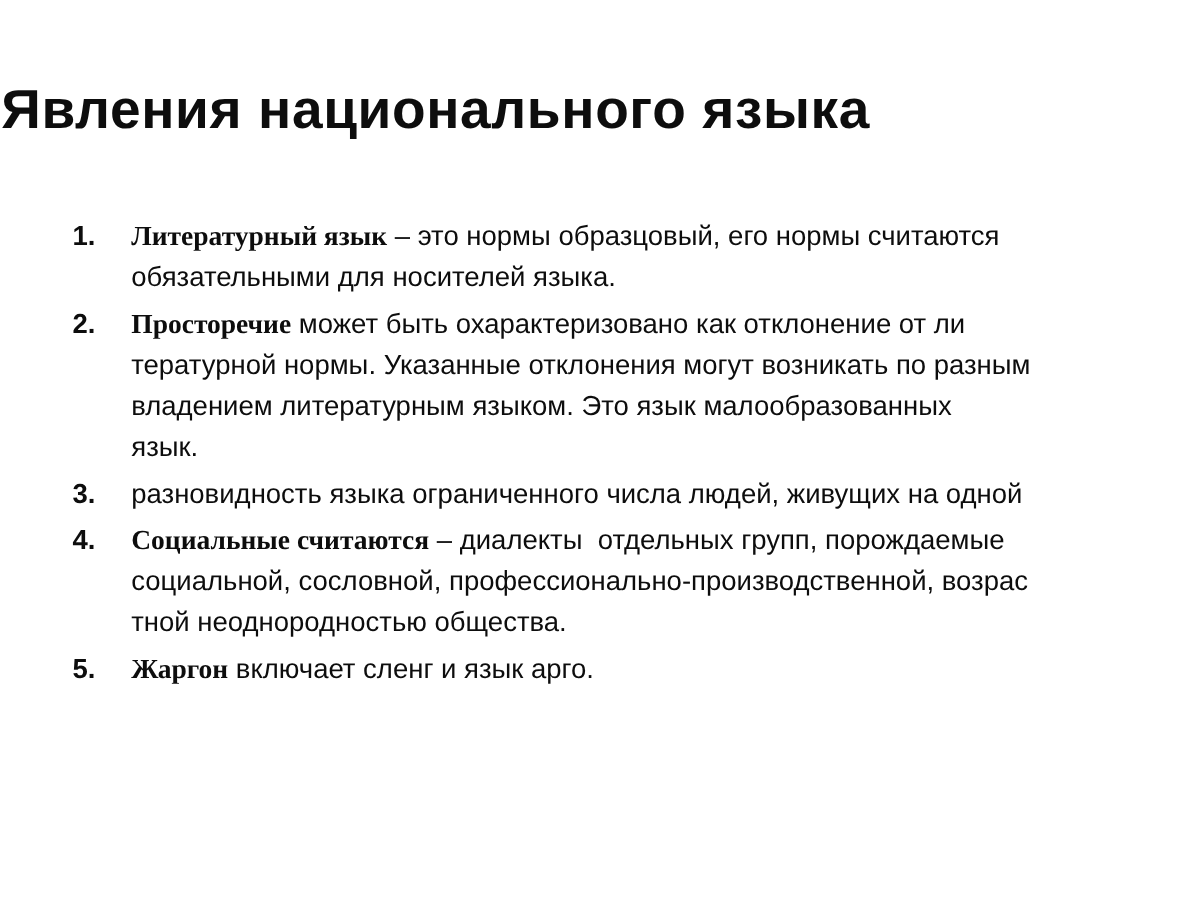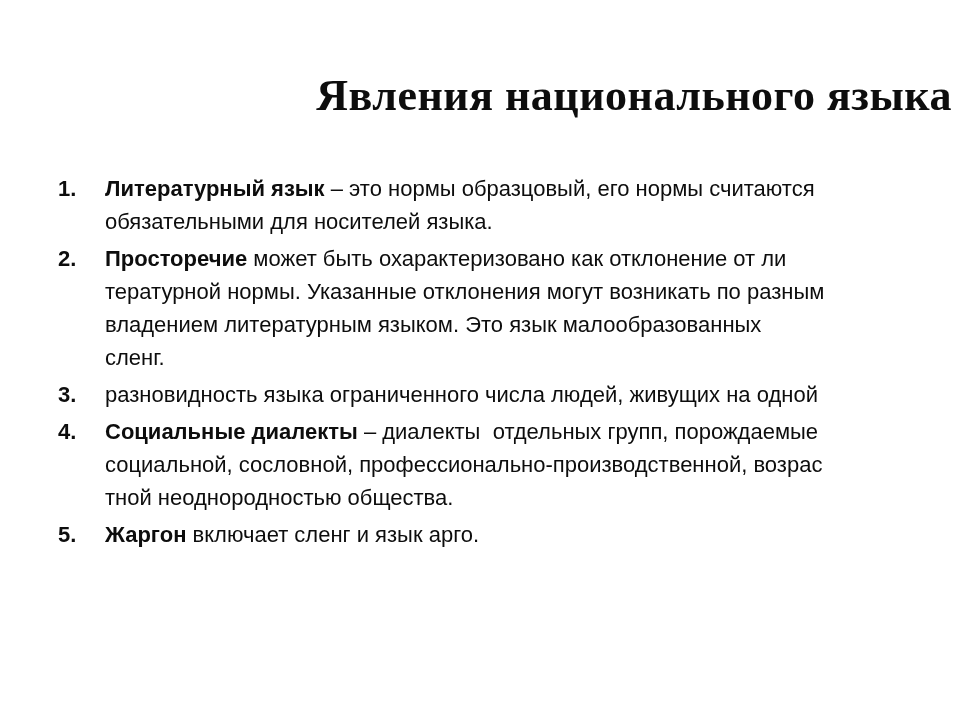--- a/index.html
+++ b/index.html
@@ -15,29 +15,28 @@
     color: #0d0d0d;
     position: relative;
   }
   .slide {
     width: 960px;
     height: 720px;
     background: #ffffff;
     box-sizing: border-box;
   }
   .slide-title {
-    margin: 8px;
+    margin: 1px;
     padding-top: 62px;
-    text-align: right;
+    text-align: left;
     font-size: 44px;
     font-weight: 700;
     letter-spacing: 0.5px;
     color: #0d0d0d;
     white-space: pre;
-    font-family: Liberation Serif, serif;
   }
   .items {
     position: absolute;
     left: 58px;
     top: 172px;
     right: 30px;
     margin: 0;
     padding: 0;
     list-style: none;
   }
@@ -57,20 +56,21 @@
     flex: 1 1 auto;
     min-width: 0;
   }
   .line {
     font-size: 22px;
     line-height: 33px;
     white-space: pre;
   }
   .line strong {
     font-weight: 700;
+    font-family: Liberation Serif, serif;
   }
 </style>
 </head>
 <body>
 
 <div class="slide">
   <h1 class="slide-title">Явления национального языка</h1>
   <ol class="items" id="items-list">
       <li class="item">
         <span class="item-number">1.</span>
@@ -78,33 +78,33 @@
           <div class="line"><strong>Литературный язык</strong><span> – это нормы образцовый, его нормы считаются</span></div>
           <div class="line">обязательными для носителей языка.</div>
         </div>
       </li>
       <li class="item">
         <span class="item-number">2.</span>
         <div class="item-body">
           <div class="line"><strong>Просторечие</strong><span> может быть охарактеризовано как отклонение от ли</span></div>
           <div class="line">тературной нормы. Указанные отклонения могут возникать по разным</div>
           <div class="line">владением литературным языком. Это язык малообразованных</div>
-          <div class="line">сленг.</div>
+          <div class="line">язык.</div>
         </div>
       </li>
       <li class="item">
         <span class="item-number">3.</span>
         <div class="item-body">
           <div class="line">разновидность языка ограниченного числа людей, живущих на одной</div>
         </div>
       </li>
       <li class="item">
         <span class="item-number">4.</span>
         <div class="item-body">
-          <div class="line"><strong>Социальные диалекты</strong><span> – диалекты  отдельных групп, порождаемые</span></div>
+          <div class="line"><strong>Социальные считаются</strong><span> – диалекты  отдельных групп, порождаемые</span></div>
           <div class="line">социальной, сословной, профессионально-производственной, возрас</div>
           <div class="line">тной неоднородностью общества.</div>
         </div>
       </li>
       <li class="item">
         <span class="item-number">5.</span>
         <div class="item-body">
           <div class="line"><strong>Жаргон</strong><span> включает сленг и язык арго.</span></div>
         </div>
       </li>

